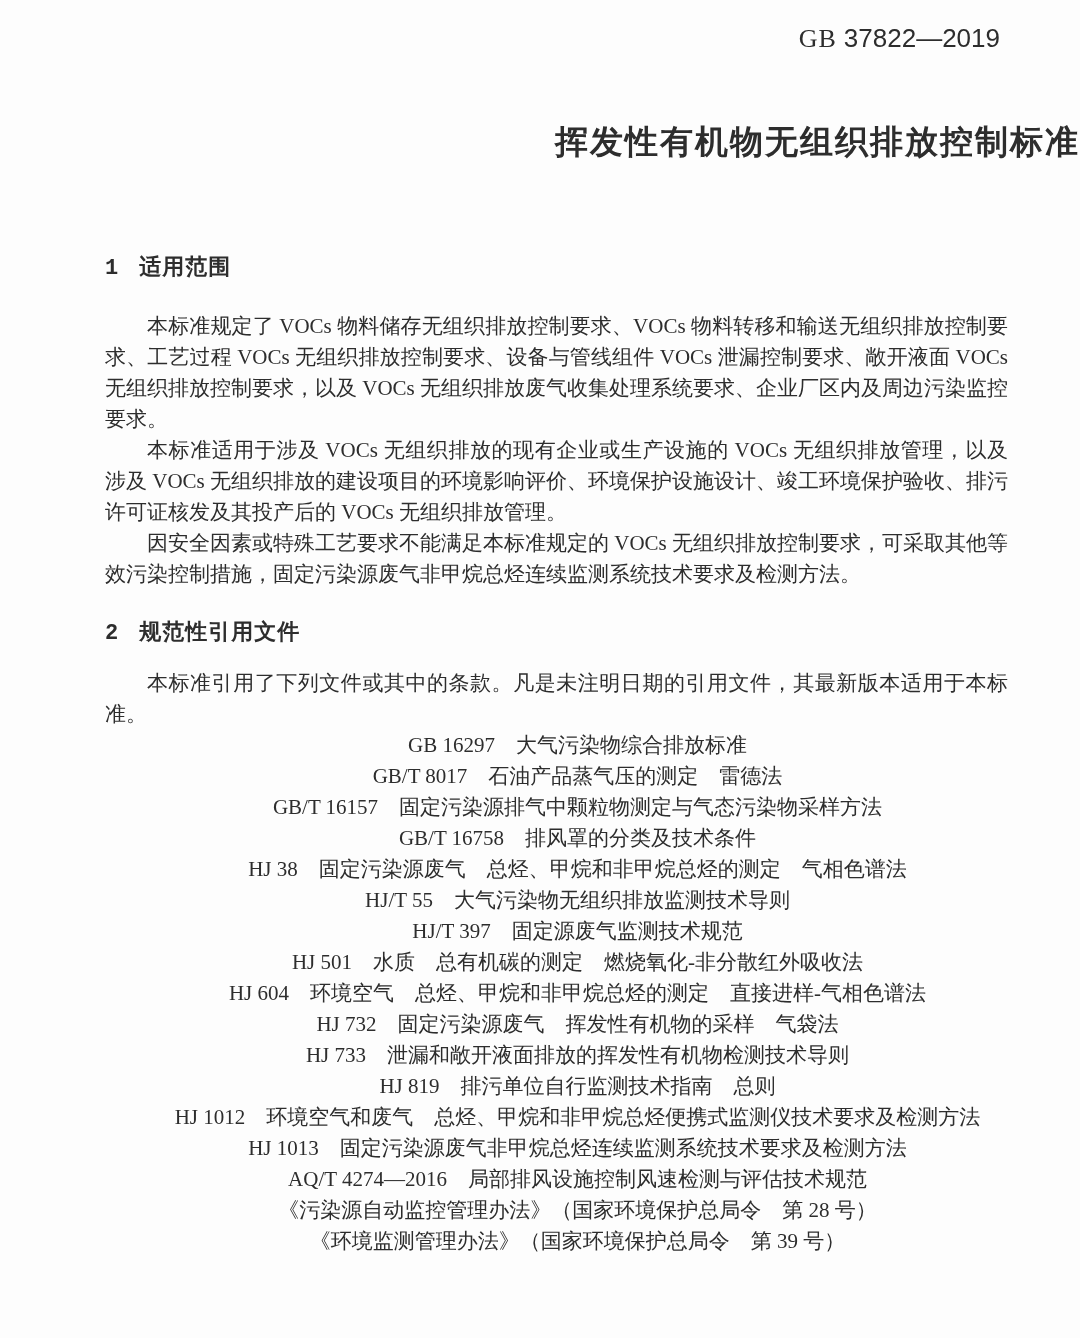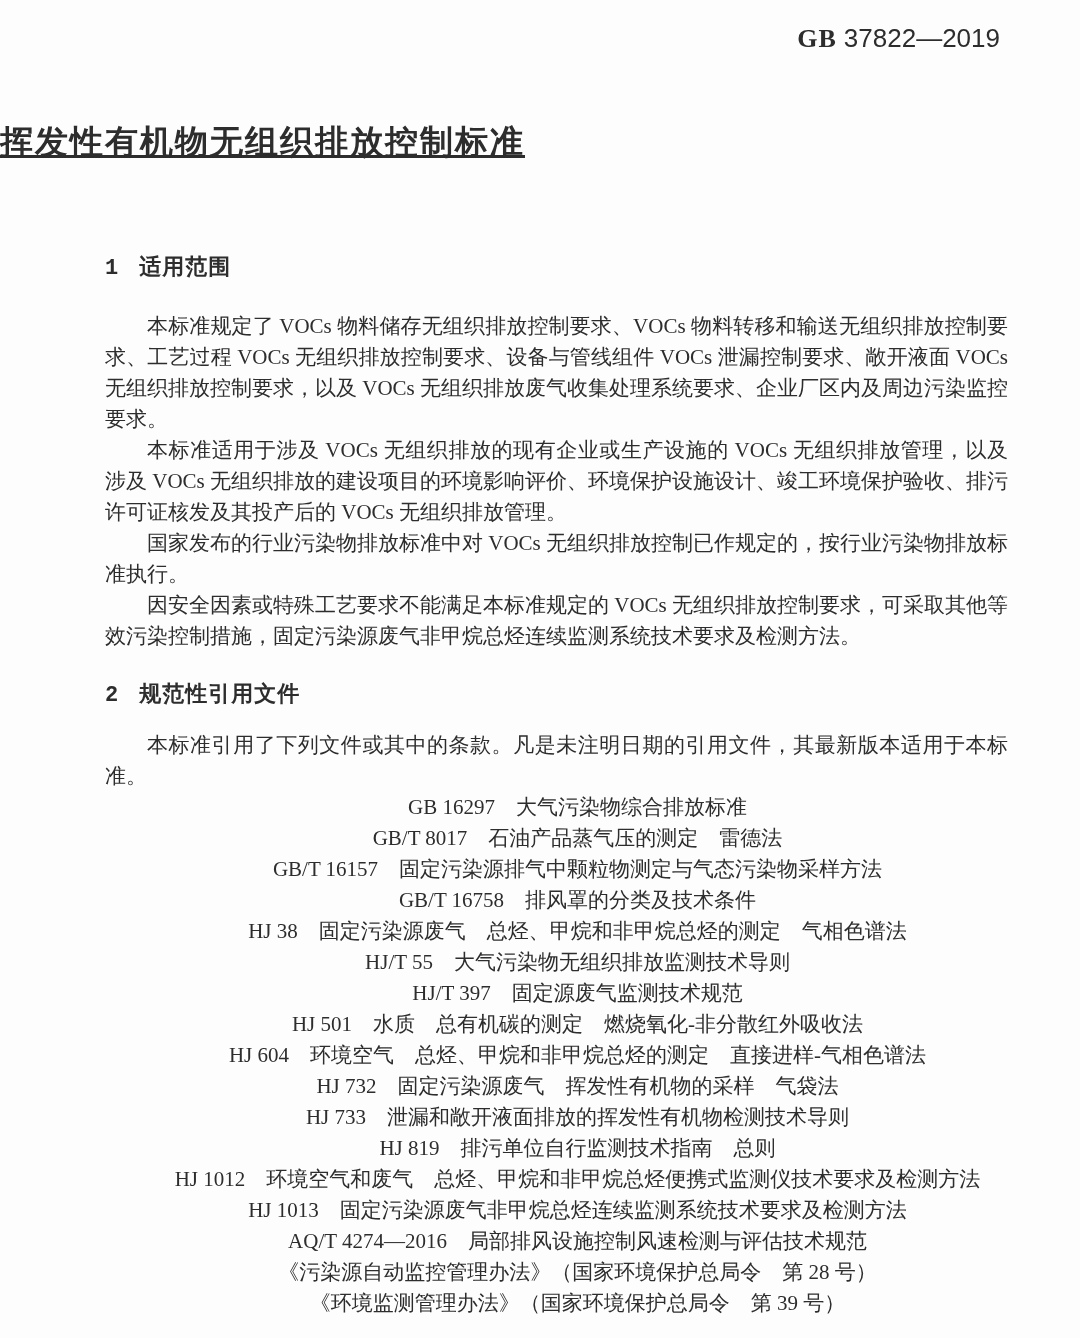--- a/index.html
+++ b/index.html
@@ -15,38 +15,37 @@
   }
   .doc-header {
     text-align: right;
     padding: 22px 80px 0 0;
     font-size: 26px;
     line-height: 32px;
     white-space: nowrap;
   }
   .code-prefix {
     font-family: "Liberation Serif", serif;
-    font-weight: 700;
+    font-weight: 400;
     letter-spacing: 1px;
     text-align: right;
   }
   .code-number {
     font-family: "Liberation Sans", sans-serif;
     font-weight: 400;
     margin-left: 7px;
   }
   .doc-title {
     margin: 64px 0 0 0;
-    text-align: left;
+    text-align: right;
     font-family: "Liberation Sans", sans-serif;
     font-size: 33px;
     font-weight: 600;
     letter-spacing: 2px;
     line-height: 46px;
-    text-decoration: underline;
   }
   .content {
     padding: 0 72px 0 105px;
   }
   .sec-heading {
     font-family: Liberation Mono, monospace;
     font-size: 22px;
     font-weight: 600;
     line-height: 32px;
     margin: 0;
@@ -88,21 +87,20 @@
   <h1 class="doc-title">挥发性有机物无组织排放控制标准</h1>
 
   <div class="content">
 
     <section>
       <h2 class="sec-heading first">
         <span class="sec-num">1</span><span class="sec-title">适用范围</span>
       </h2>
       <p class="body-par lead">本标准规定了 VOCs 物料储存无组织排放控制要求、VOCs 物料转移和输送无组织排放控制要求、工艺过程 VOCs 无组织排放控制要求、设备与管线组件 VOCs 泄漏控制要求、敞开液面 VOCs 无组织排放控制要求，以及 VOCs 无组织排放废气收集处理系统要求、企业厂区内及周边污染监控要求。</p>
       <p class="body-par">本标准适用于涉及 VOCs 无组织排放的现有企业或生产设施的 VOCs 无组织排放管理，以及涉及 VOCs 无组织排放的建设项目的环境影响评价、环境保护设施设计、竣工环境保护验收、排污许可证核发及其投产后的 VOCs 无组织排放管理。</p>
-      <p class="body-par">国家发布的行业污染物排放标准中对 VOCs 无组织排放控制已作规定的，按行业污染物排放标准执行。</p>
       <p class="body-par">因安全因素或特殊工艺要求不能满足本标准规定的 VOCs 无组织排放控制要求，可采取其他等效污染控制措施，固定污染源废气非甲烷总烃连续监测系统技术要求及检测方法。</p>
     </section>
 
     <section>
       <h2 class="sec-heading second">
         <span class="sec-num">2</span><span class="sec-title">规范性引用文件</span>
       </h2>
       <p class="body-par intro-par">本标准引用了下列文件或其中的条款。凡是未注明日期的引用文件，其最新版本适用于本标准。</p>
       <div class="ref-list">
         <p class="ref-item">GB 16297　大气污染物综合排放标准</p>

